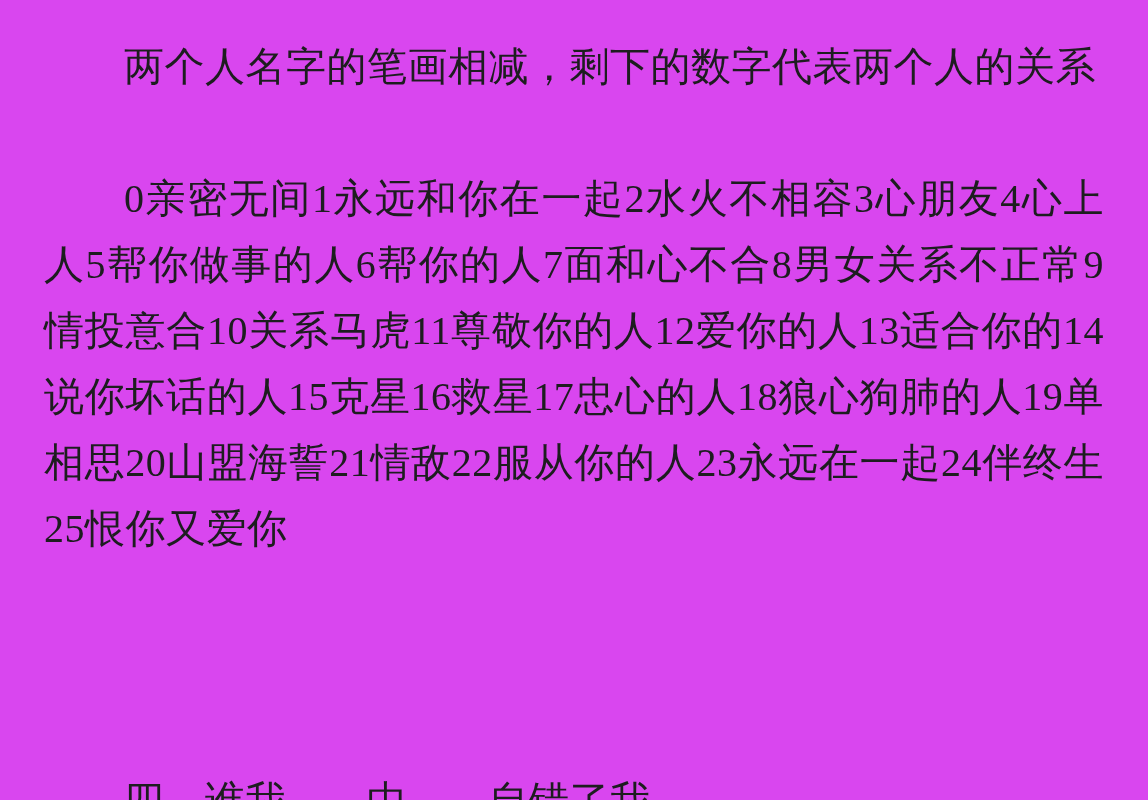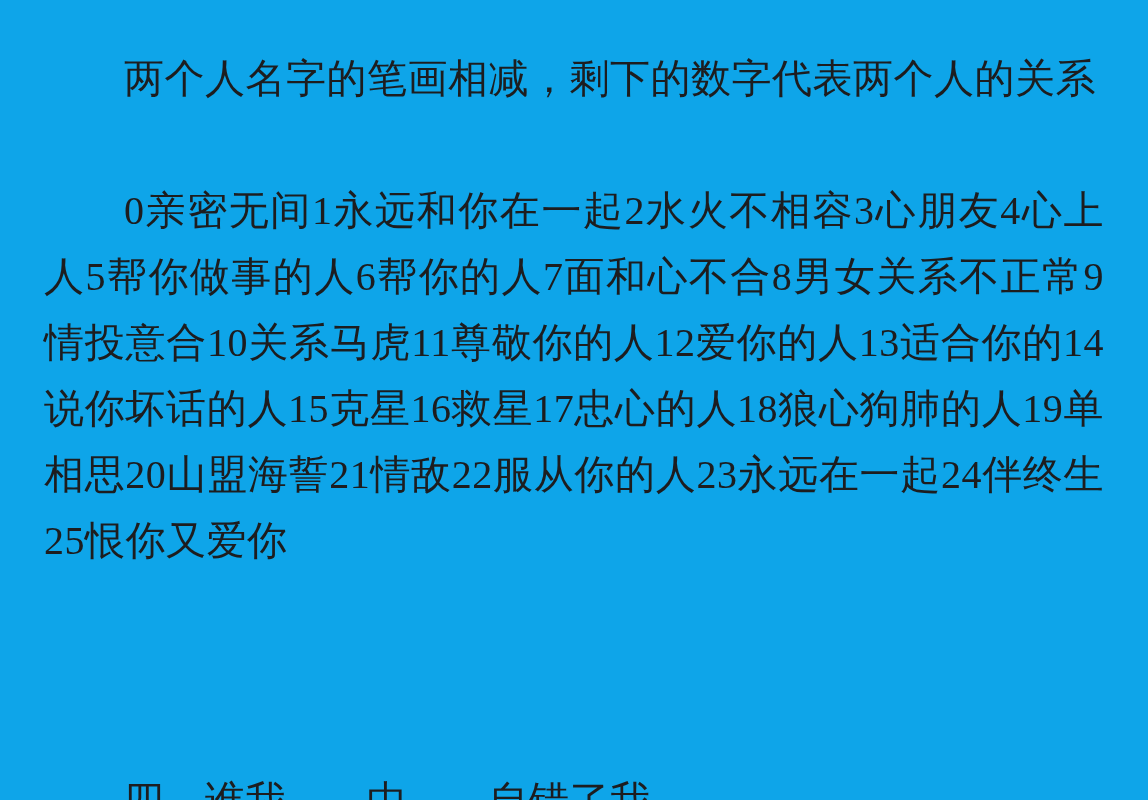--- a/index.html
+++ b/index.html
@@ -10,23 +10,23 @@
   body {
     width: 1148px;
     height: 800px;
     overflow: hidden;
     font-family: "Liberation Serif", "DejaVu Serif", serif;
   }
   .page {
     position: relative;
     width: 1148px;
     height: 800px;
-    background: #0ea5e9;
+    background: #d946ef;
     box-sizing: border-box;
-    padding: 46px 44px 0 44px;
+    padding: 34px 44px 0 44px;
   }
   .doc-body {
     color: #1d1d1f;
     font-size: 40px;
     line-height: 66px;
     letter-spacing: 0.5px;
     text-align: justify;
     text-justify: inter-character;
   }
   .para {

